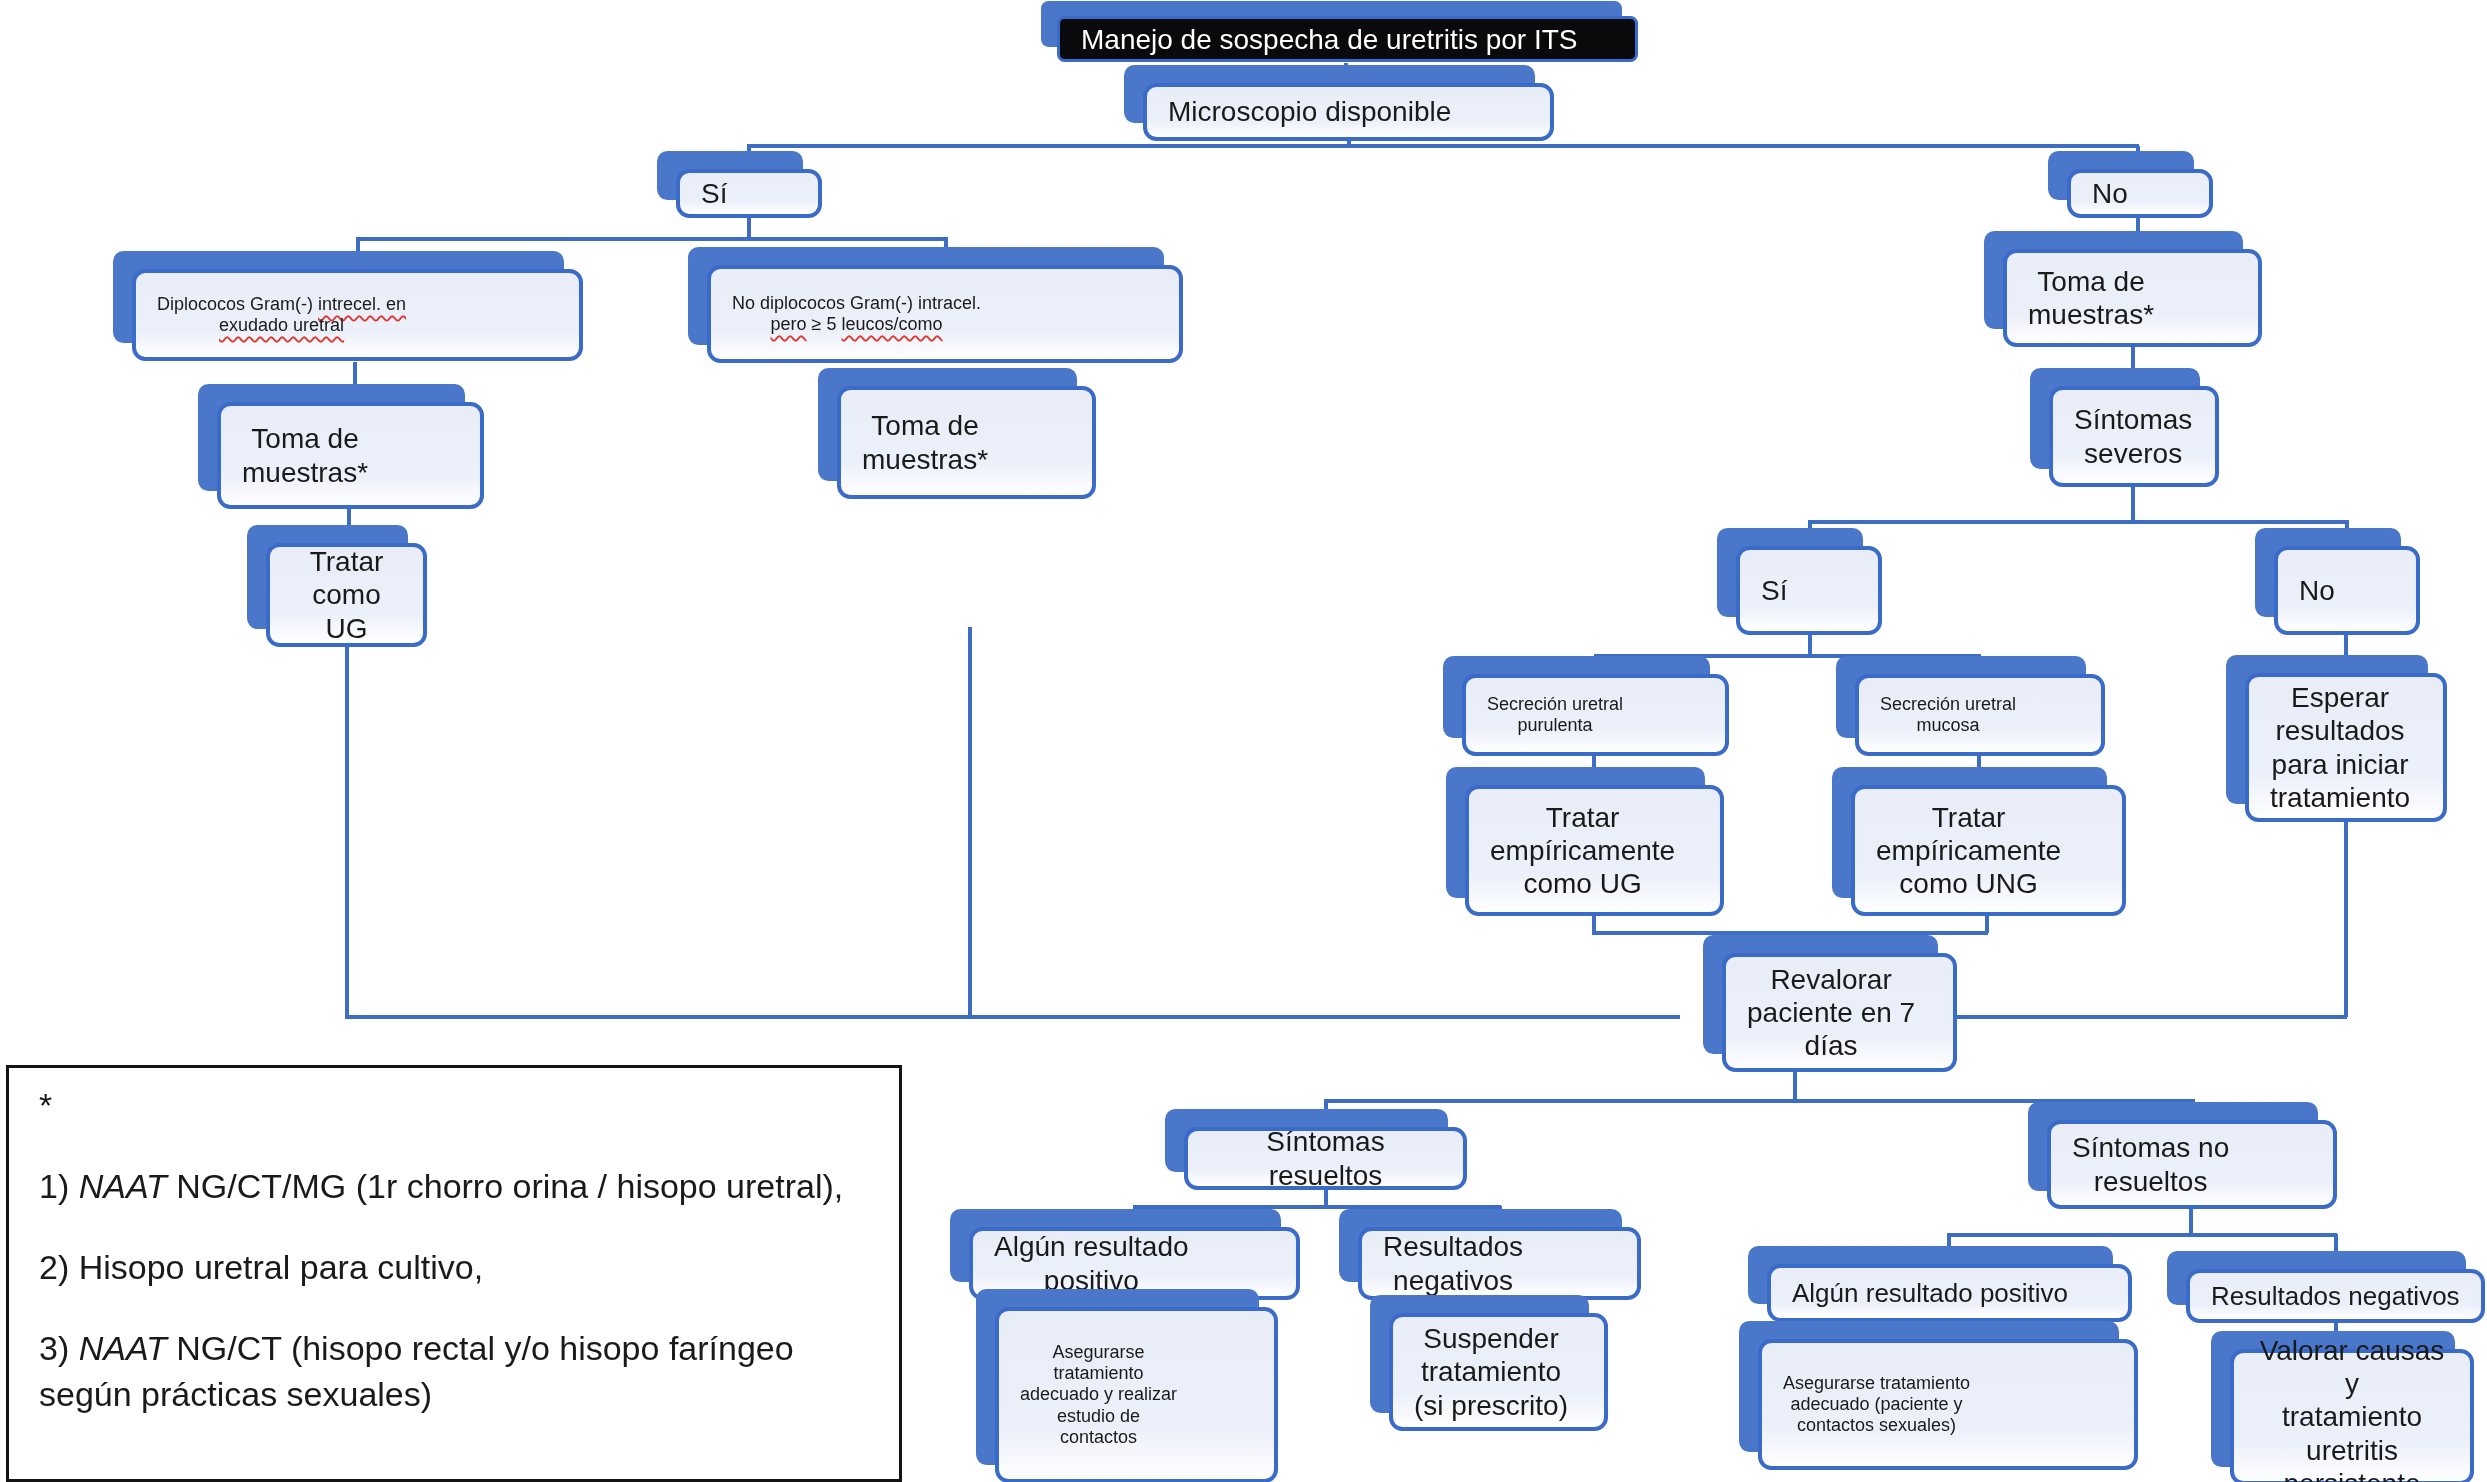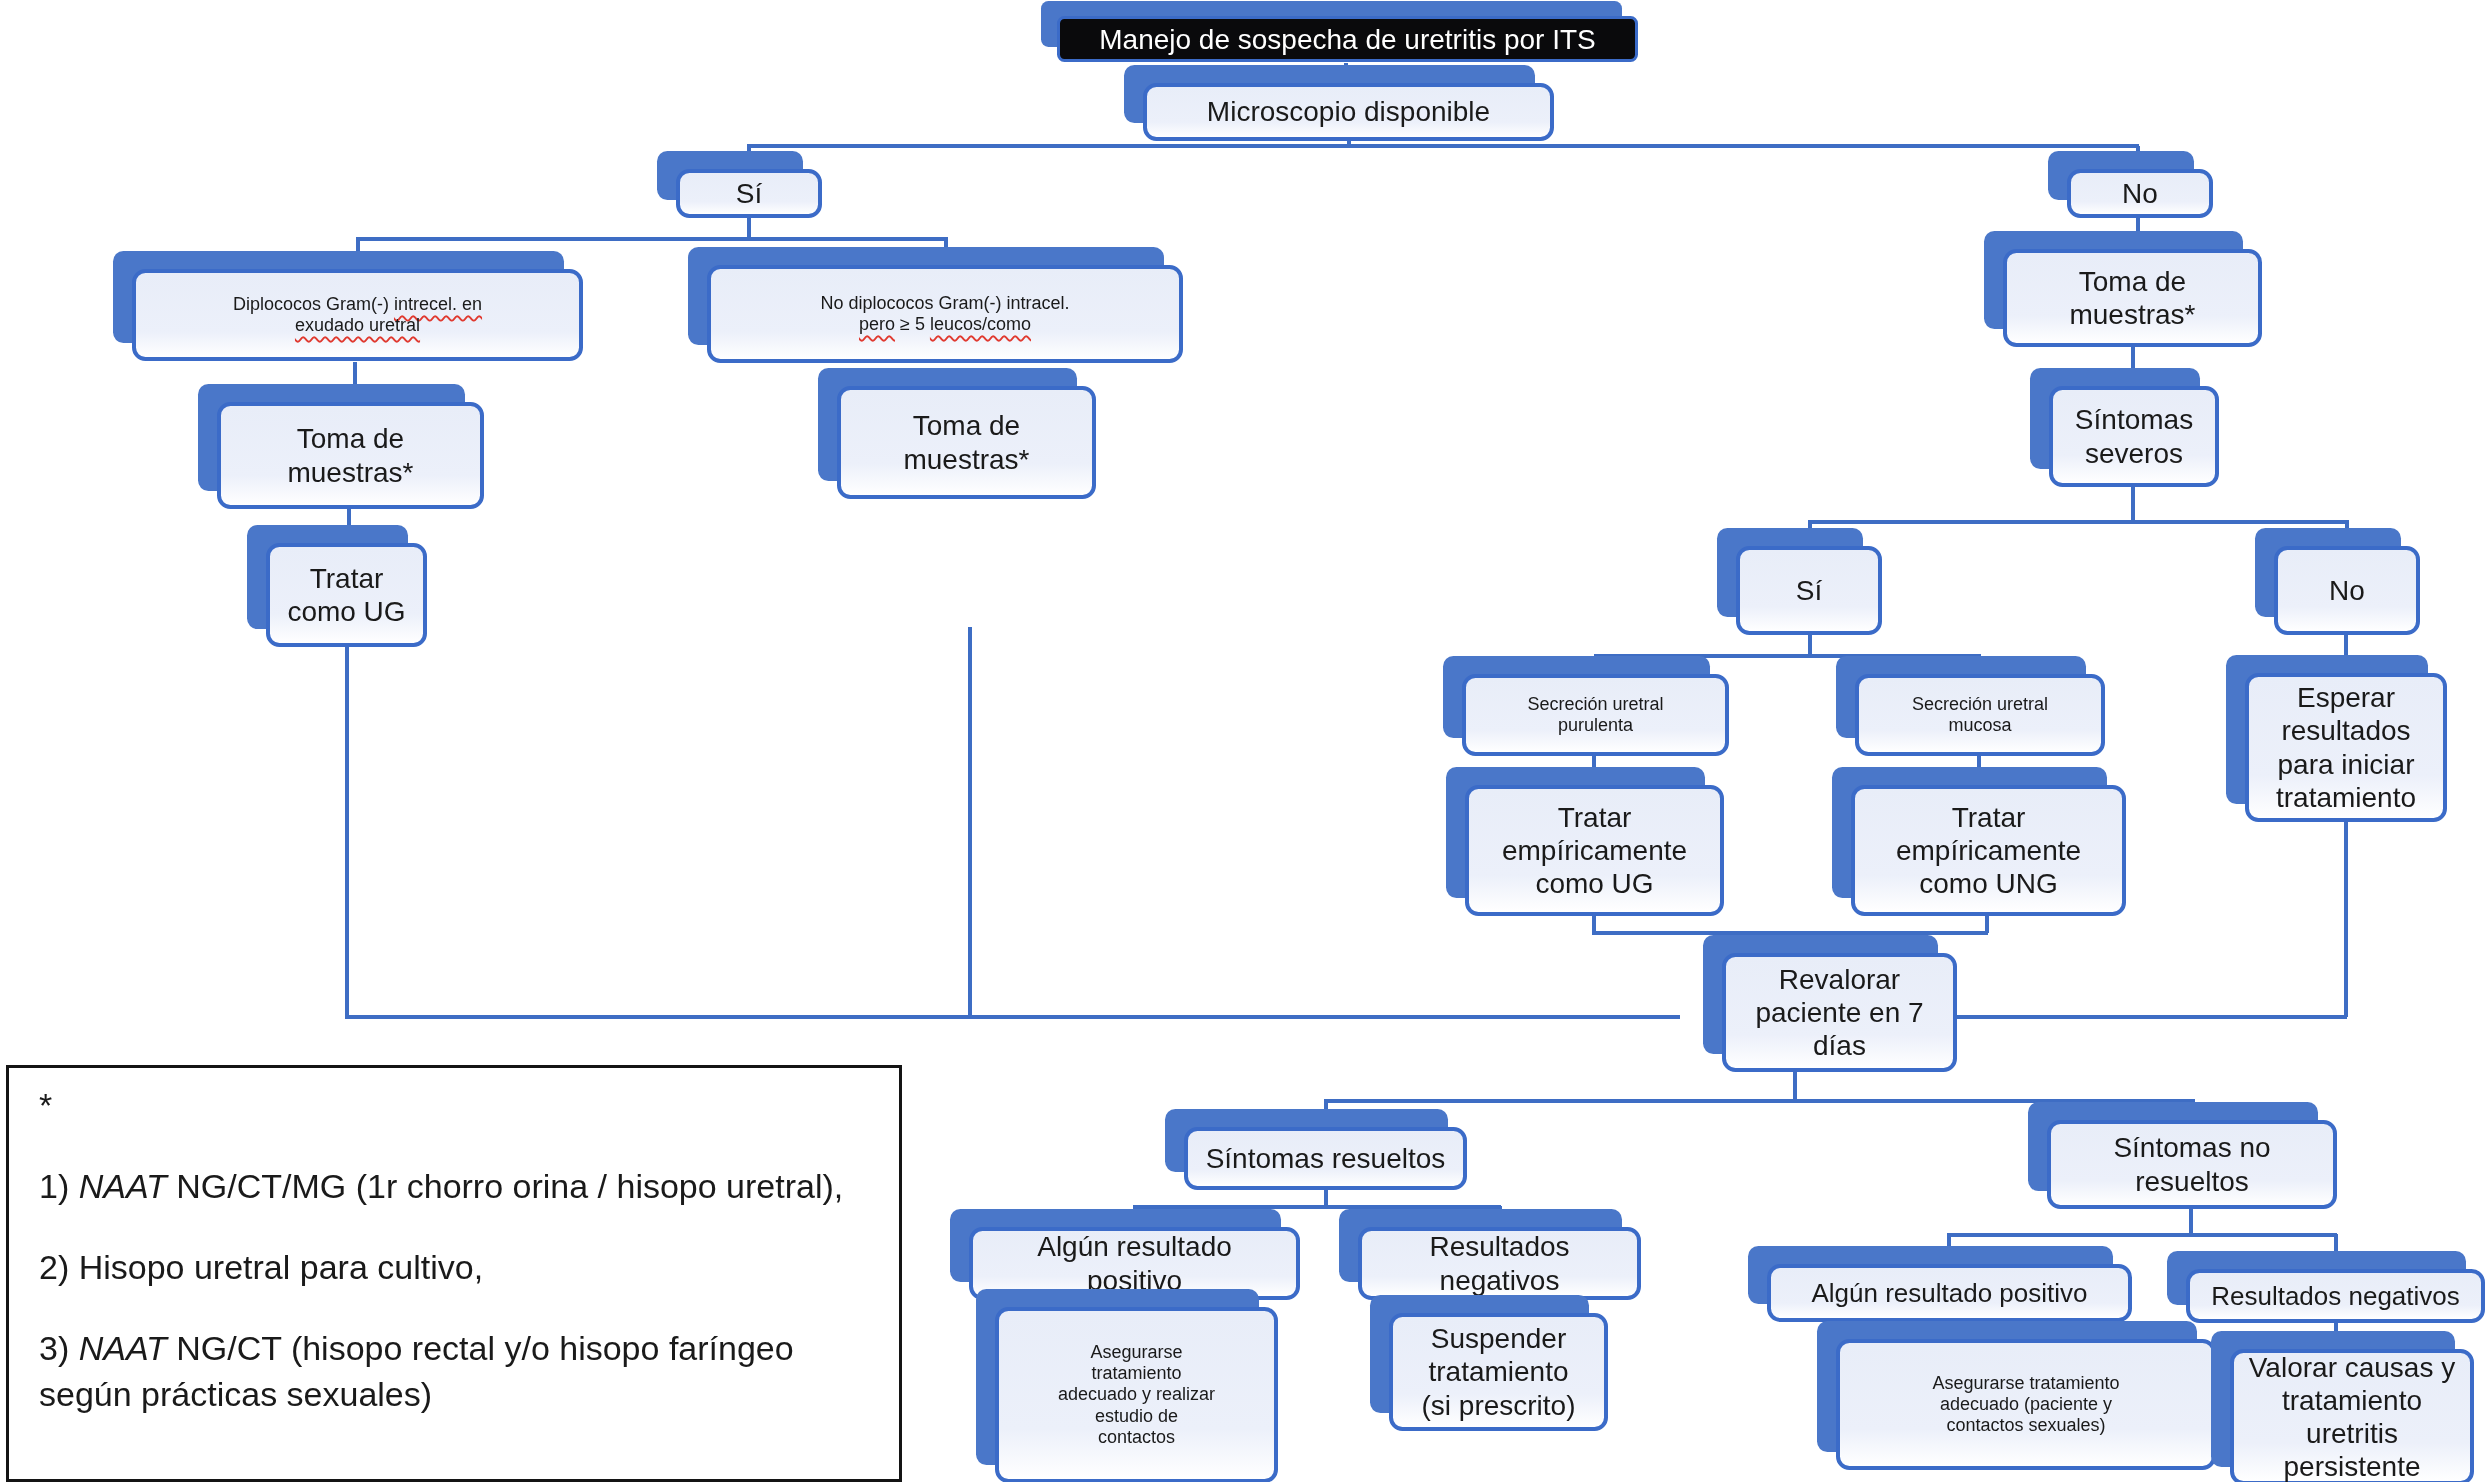--- a/index.html
+++ b/index.html
@@ -19,22 +19,22 @@
   
   .c{position:absolute;background:var(--line);z-index:1}
 
   
   .node{position:absolute;z-index:2}
   .node::before{content:"";position:absolute;left:-19.4px;top:-18px;width:100%;height:100%;
     background:var(--accent_shadow);border-radius:10.4px;z-index:0}
   .node .box{position:absolute;inset:0;z-index:1;
     background:linear-gradient(180deg,var(--box_fill_top) 0%,#ECF0FA 70%,#FFFFFF 100%);
     border:4.5px solid var(--box_border);border-radius:13.4px;
-    display:flex;align-items:center;justify-content:center;text-align:center;
-    font-size:28px;line-height:1.18;white-space:pre-line;padding:3px 14px}
+    display:flex;align-items:center;text-align:center;
+    font-size:28px;line-height:1.18;white-space:pre-line;padding:3px 21px}
   .node.fs36 .box{font-size:18px}
   .node.fs35 .box{font-size:26px}
 
   
   .node.title-node::before{left:-16.4px;top:-15px;border-radius:7.4px}
   .node.title-node .box{background:var(--title_bg);color:#FFFFFF;border-radius:7.4px;border-width:3.7px;font-size:28px}
 
   .miss{text-decoration:underline;text-decoration-style:wavy;text-decoration-color:var(--misspell_red);
     text-decoration-thickness:2.2px;text-underline-offset:5.2px}
 
@@ -227,21 +227,21 @@
   </div>
 
   <div class="node fs35" style="left:1767px;top:1264px;width:365px;height:58px">
     <div class="box"><span>Algún resultado positivo</span></div>
   </div>
 
   <div class="node fs35" style="left:2186px;top:1269px;width:299px;height:54px">
     <div class="box"><span>Resultados negativos</span></div>
   </div>
 
-  <div class="node fs36" style="left:1836px;top:1339px;width:380px;height:131px">
+  <div class="node fs36" style="left:1758px;top:1339px;width:380px;height:131px">
     <div class="box"><span>Asegurarse tratamiento
 adecuado (paciente y
 contactos sexuales)</span></div>
   </div>
 
   <div class="node" style="left:2230px;top:1349px;width:244px;height:136px">
     <div class="box"><span>Valorar causas y
 tratamiento
 uretritis
 persistente</span></div>

